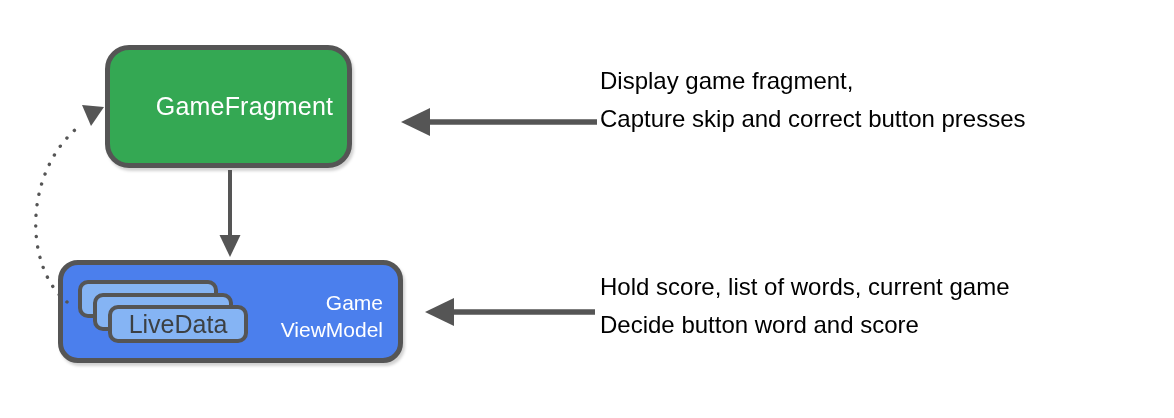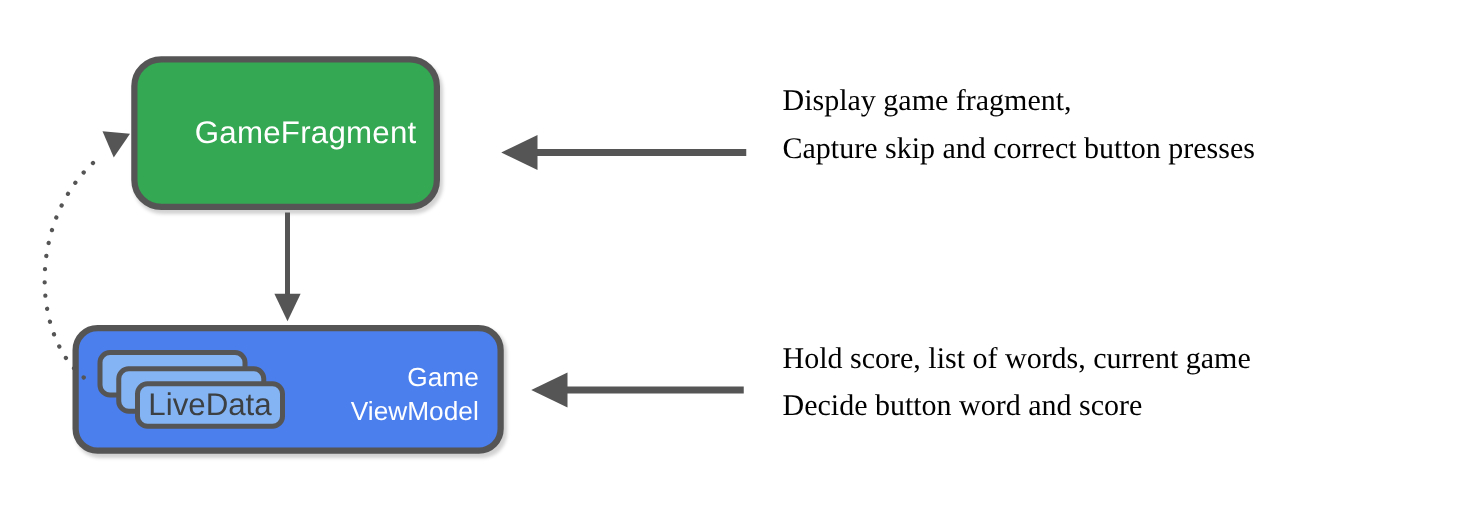--- a/index.html
+++ b/index.html
@@ -38,21 +38,21 @@
   }
   #viewmodel-node {
     left: 58px; top: 260px;
     width: 345px; height: 103px;
     border-radius: 20px;
     background: var(--viewmodel-fill, #4B7FED);
   }
   .livedata-card {
     position: absolute;
     box-sizing: border-box;
-    width: 120px; height: 38px;
+    width: 140px; height: 38px;
     border: 4px solid var(--outline, #555555);
     border-radius: 10px;
     background: var(--livedata-fill, #85B4F4);
   }
   #livedata-back   { left: 15px; top: 15px; }
   #livedata-middle { left: 30px; top: 28px; }
   #livedata-front  {
     left: 45px; top: 40px;
     display: flex; align-items: center; justify-content: center;
   }
@@ -63,26 +63,25 @@
   #viewmodel-label {
     position: absolute;
     right: 15px; top: 24px;
     text-align: right;
     color: var(--node-text, #ffffff);
     font-size: 21px;
     line-height: 27px;
   }
   .note {
     position: absolute;
-    left: 626px;
+    left: 600px;
     color: var(--note-text, #000000);
     font-size: 24px;
     line-height: 38px;
     white-space: nowrap;
-    font-family: Liberation Serif, serif;
   }
   #note-fragment  { top: 62px; }
   #note-viewmodel { top: 268px; }
   #arrow-layer {
     position: absolute;
     left: 0; top: 0;
     width: 1174px; height: 418px;
     pointer-events: none;
   }
   .arrow-line { stroke: var(--arrow, #555555); fill: none; }

